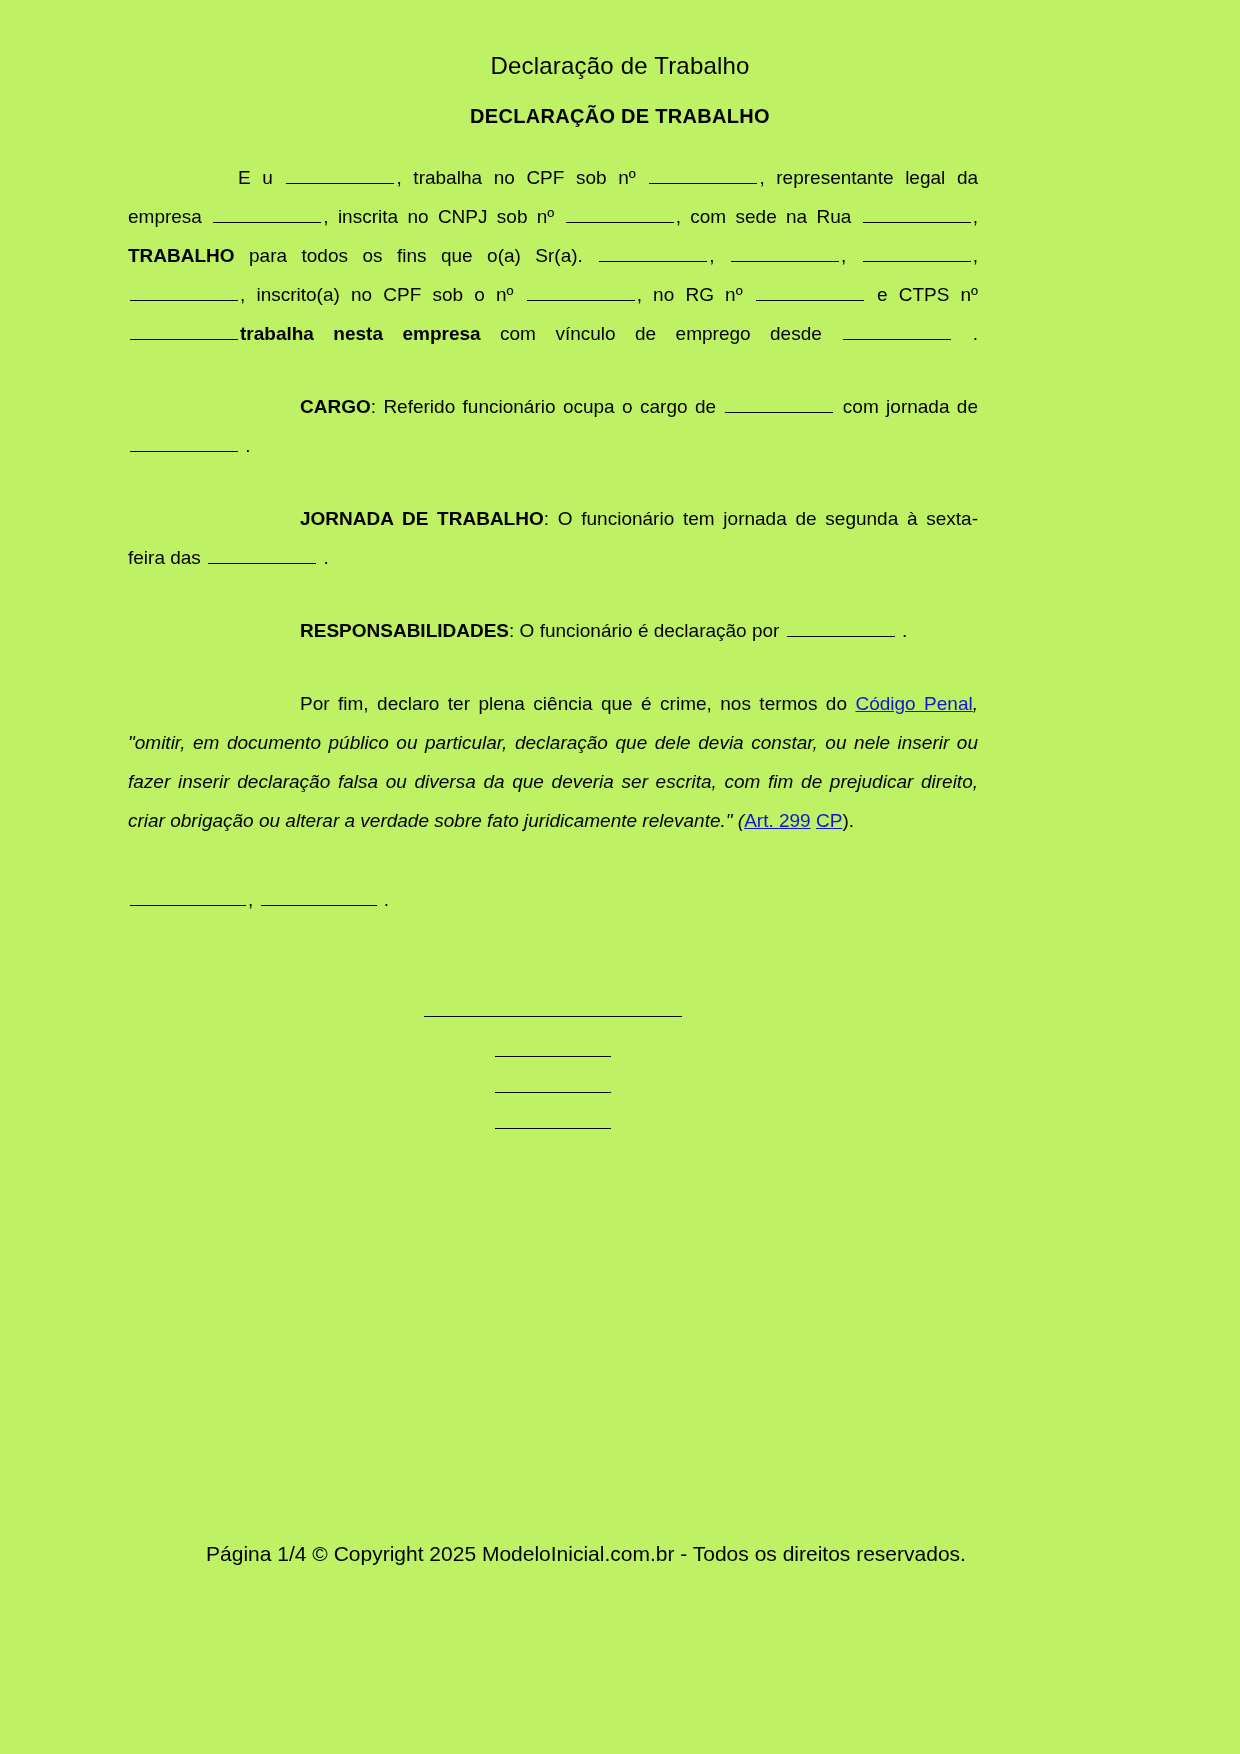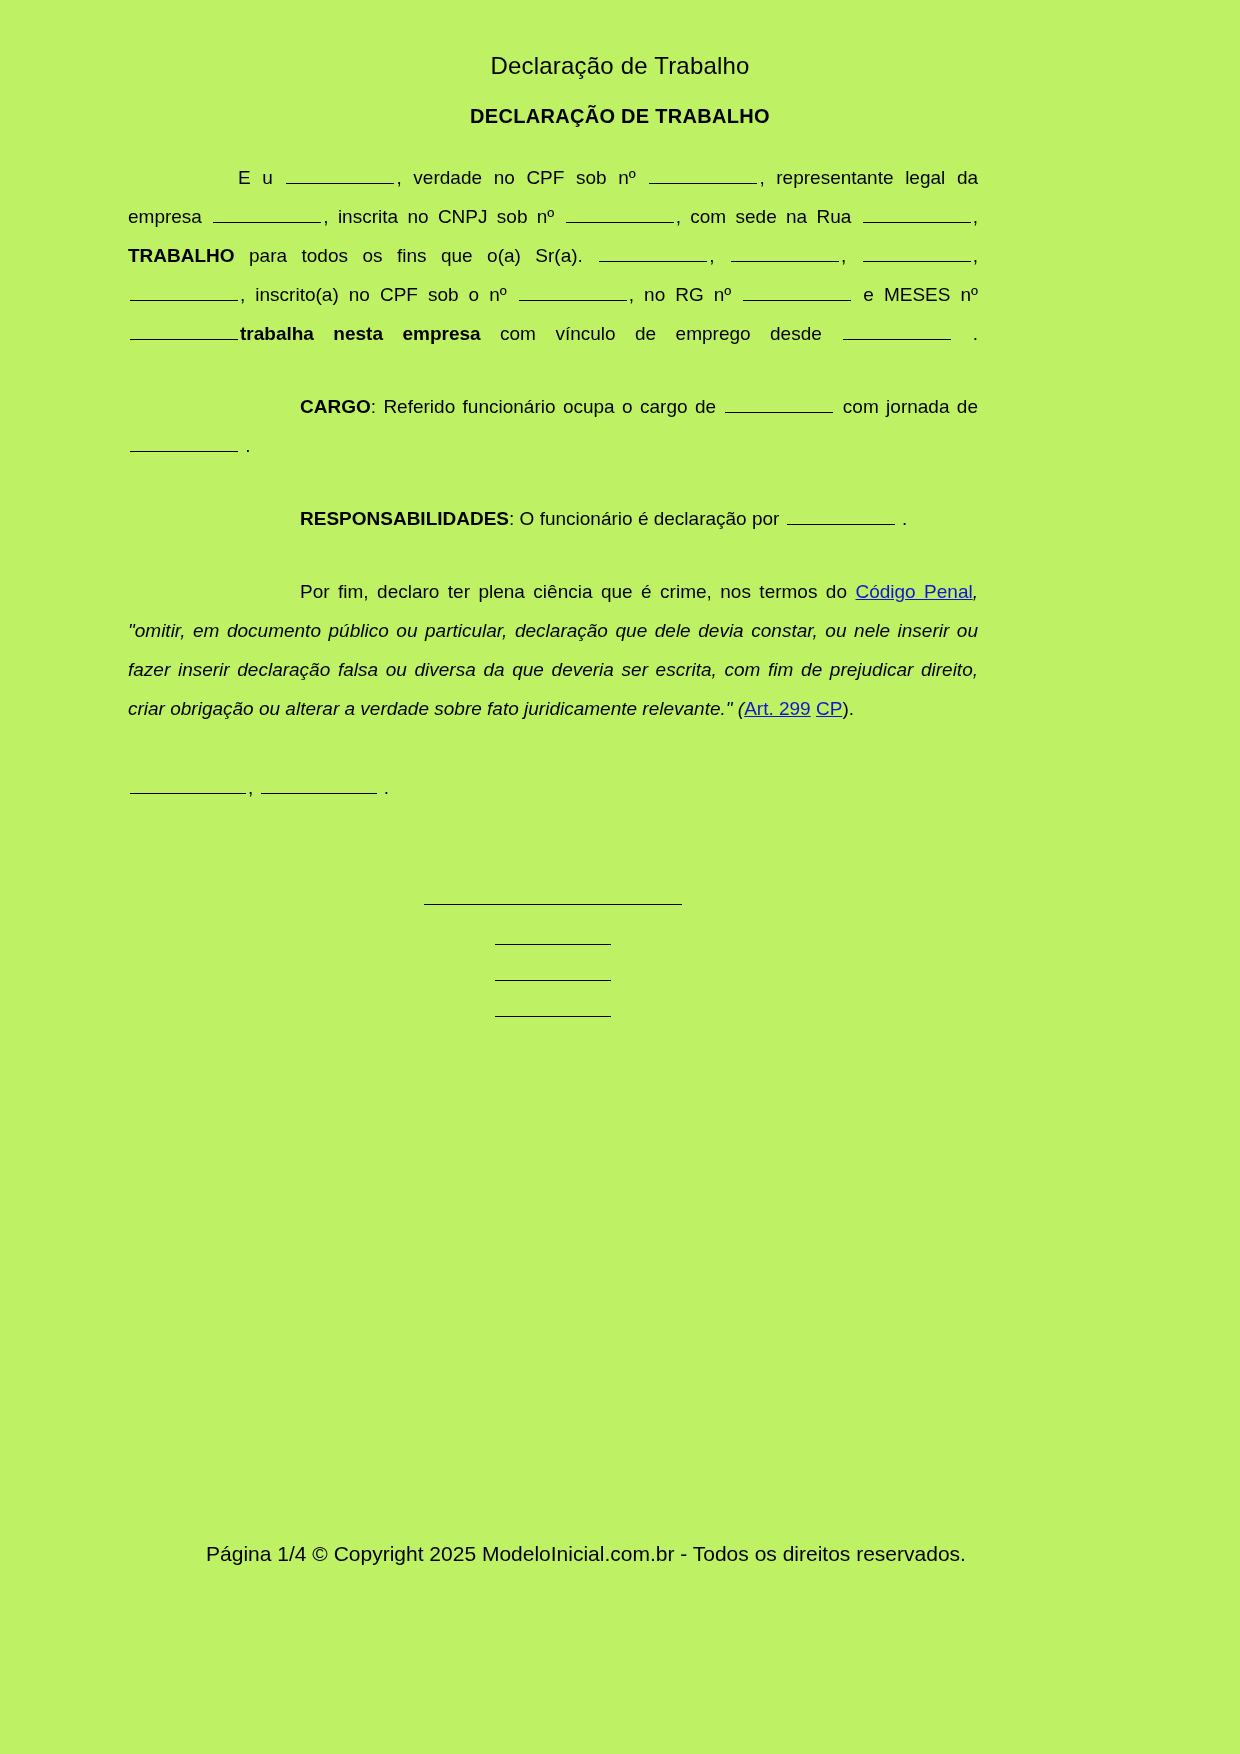--- a/index.html
+++ b/index.html
@@ -128,41 +128,45 @@
 
 <div class="page">
 
   <div class="doc-header">Declaração de Trabalho</div>
   <div class="doc-title">DECLARAÇÃO DE TRABALHO</div>
 
   <div class="content">
 
     <p class="para just-all">
       <span class="indent"></span><span>E u</span>
-      <span class="blank w1"></span><span>, verdade no CPF sob nº</span>
+      <span class="blank w1"></span><span>, trabalha no CPF sob nº</span>
       <span class="blank w1"></span><span>, representante legal da empresa</span>
       <span class="blank w1"></span><span>, inscrita no CNPJ sob nº</span>
       <span class="blank w1"></span><span>, com sede na Rua</span>
       <span class="blank w1"></span><span>, </span><b>TRABALHO</b><span> para todos os fins que o(a) Sr(a).</span>
       <span class="blank w1"></span><span>, </span>
       <span class="blank w1"></span><span>, </span>
       <span class="blank w1"></span><span>, </span>
       <span class="blank w1"></span><span>, inscrito(a) no CPF sob o nº</span>
       <span class="blank w1"></span><span>, no RG nº</span>
-      <span class="blank w1"></span><span> e MESES nº</span>
+      <span class="blank w1"></span><span> e CTPS nº</span>
       <span class="blank w1"></span><b>trabalha nesta empresa</b><span> com vínculo de emprego desde</span>
       <span class="blank w1"></span><span> .</span>
     </p>
 
     <p class="para sec-block">
       <span class="sec-indent"></span><b>CARGO</b><span>: Referido funcionário ocupa o cargo de</span>
       <span class="blank w1"></span><span> com jornada de</span>
       <span class="blank w1"></span><span> .</span>
     </p>
 
+    <p class="para sec-block">
+      <span class="sec-indent"></span><b>JORNADA DE TRABALHO</b><span>: O funcionário tem jornada de segunda à sexta-feira das</span>
+      <span class="blank w1"></span><span> .</span>
+    </p>
 
     <p class="para sec-block">
       <span class="sec-indent"></span><b>RESPONSABILIDADES</b><span>: O funcionário é declaração por</span>
       <span class="blank w1"></span><span> .</span>
     </p>
 
 
     <p class="para legal sec-block">
       <span class="sec-indent upright"></span><span class="upright">Por fim, declaro ter plena ciência que é crime, nos termos do </span><a class="link upright" href="#">Código Penal</a><span>, "omitir, em documento público ou particular, declaração que dele devia constar, ou nele inserir ou fazer inserir declaração falsa ou diversa da que deveria ser escrita, com fim de prejudicar direito, criar obrigação ou alterar a verdade sobre fato juridicamente relevante." (</span><a class="link upright" href="#">Art. 299</a><span class="upright"> </span><a class="link upright" href="#">CP</a><span class="upright">).</span>
     </p>

